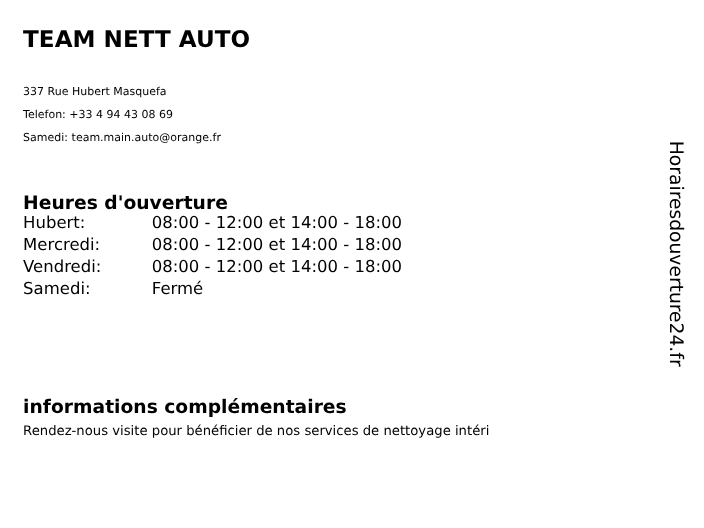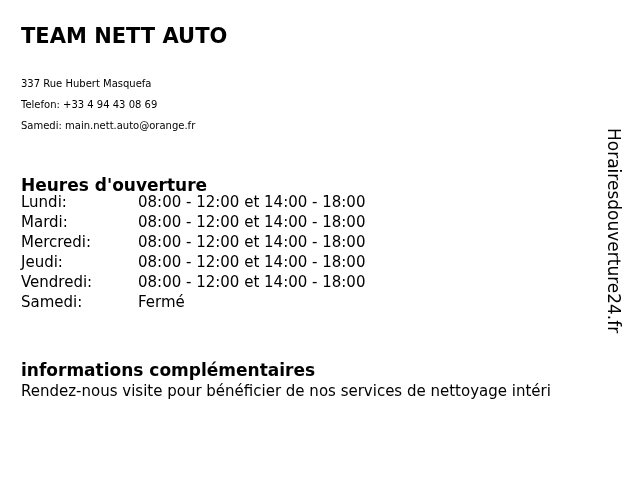--- a/index.html
+++ b/index.html
@@ -53,21 +53,21 @@
     white-space: nowrap;
   }
   .hours-row .day {
     display: inline-block;
     width: 117px;
   }
   .info-text {
     position: absolute;
     left: 21px;
     top: 381px;
-    font-size: 15px;
+    font-size: 12px;
     line-height: 21px;
     white-space: nowrap;
     text-align: center;
   }
   .watermark {
     position: absolute;
     left: 602px;
     top: 128px;
     writing-mode: vertical-rl;
     font-size: 17px;
@@ -84,38 +84,32 @@
   <h1 class="page-title">TEAM NETT AUTO</h1>
 
   <div class="contact-block">
     <div>337 Rue Hubert Masquefa</div>
     <div>
       <span>Telefon:</span>
       <span>+33 4 94 43 08 69</span>
     </div>
     <div>
       <span>Samedi:</span>
-      <span>main.nett.auto@orange.fr</span>
+      <span>team.main.auto@orange.fr</span>
     </div>
   </div>
 
   <h2 class="section-heading hours-heading">Heures d'ouverture</h2>
 
   <div class="hours-table">
     <div class="hours-row">
-      <span class="day">Lundi:</span><span class="time">08:00 - 12:00 et 14:00 - 18:00</span>
-    </div>
-    <div class="hours-row">
-      <span class="day">Mardi:</span><span class="time">08:00 - 12:00 et 14:00 - 18:00</span>
+      <span class="day">Hubert:</span><span class="time">08:00 - 12:00 et 14:00 - 18:00</span>
     </div>
     <div class="hours-row">
       <span class="day">Mercredi:</span><span class="time">08:00 - 12:00 et 14:00 - 18:00</span>
-    </div>
-    <div class="hours-row">
-      <span class="day">Jeudi:</span><span class="time">08:00 - 12:00 et 14:00 - 18:00</span>
     </div>
     <div class="hours-row">
       <span class="day">Vendredi:</span><span class="time">08:00 - 12:00 et 14:00 - 18:00</span>
     </div>
     <div class="hours-row">
       <span class="day">Samedi:</span><span class="time">Fermé</span>
     </div>
   </div>
 
   <h2 class="section-heading info-heading">informations complémentaires</h2>

